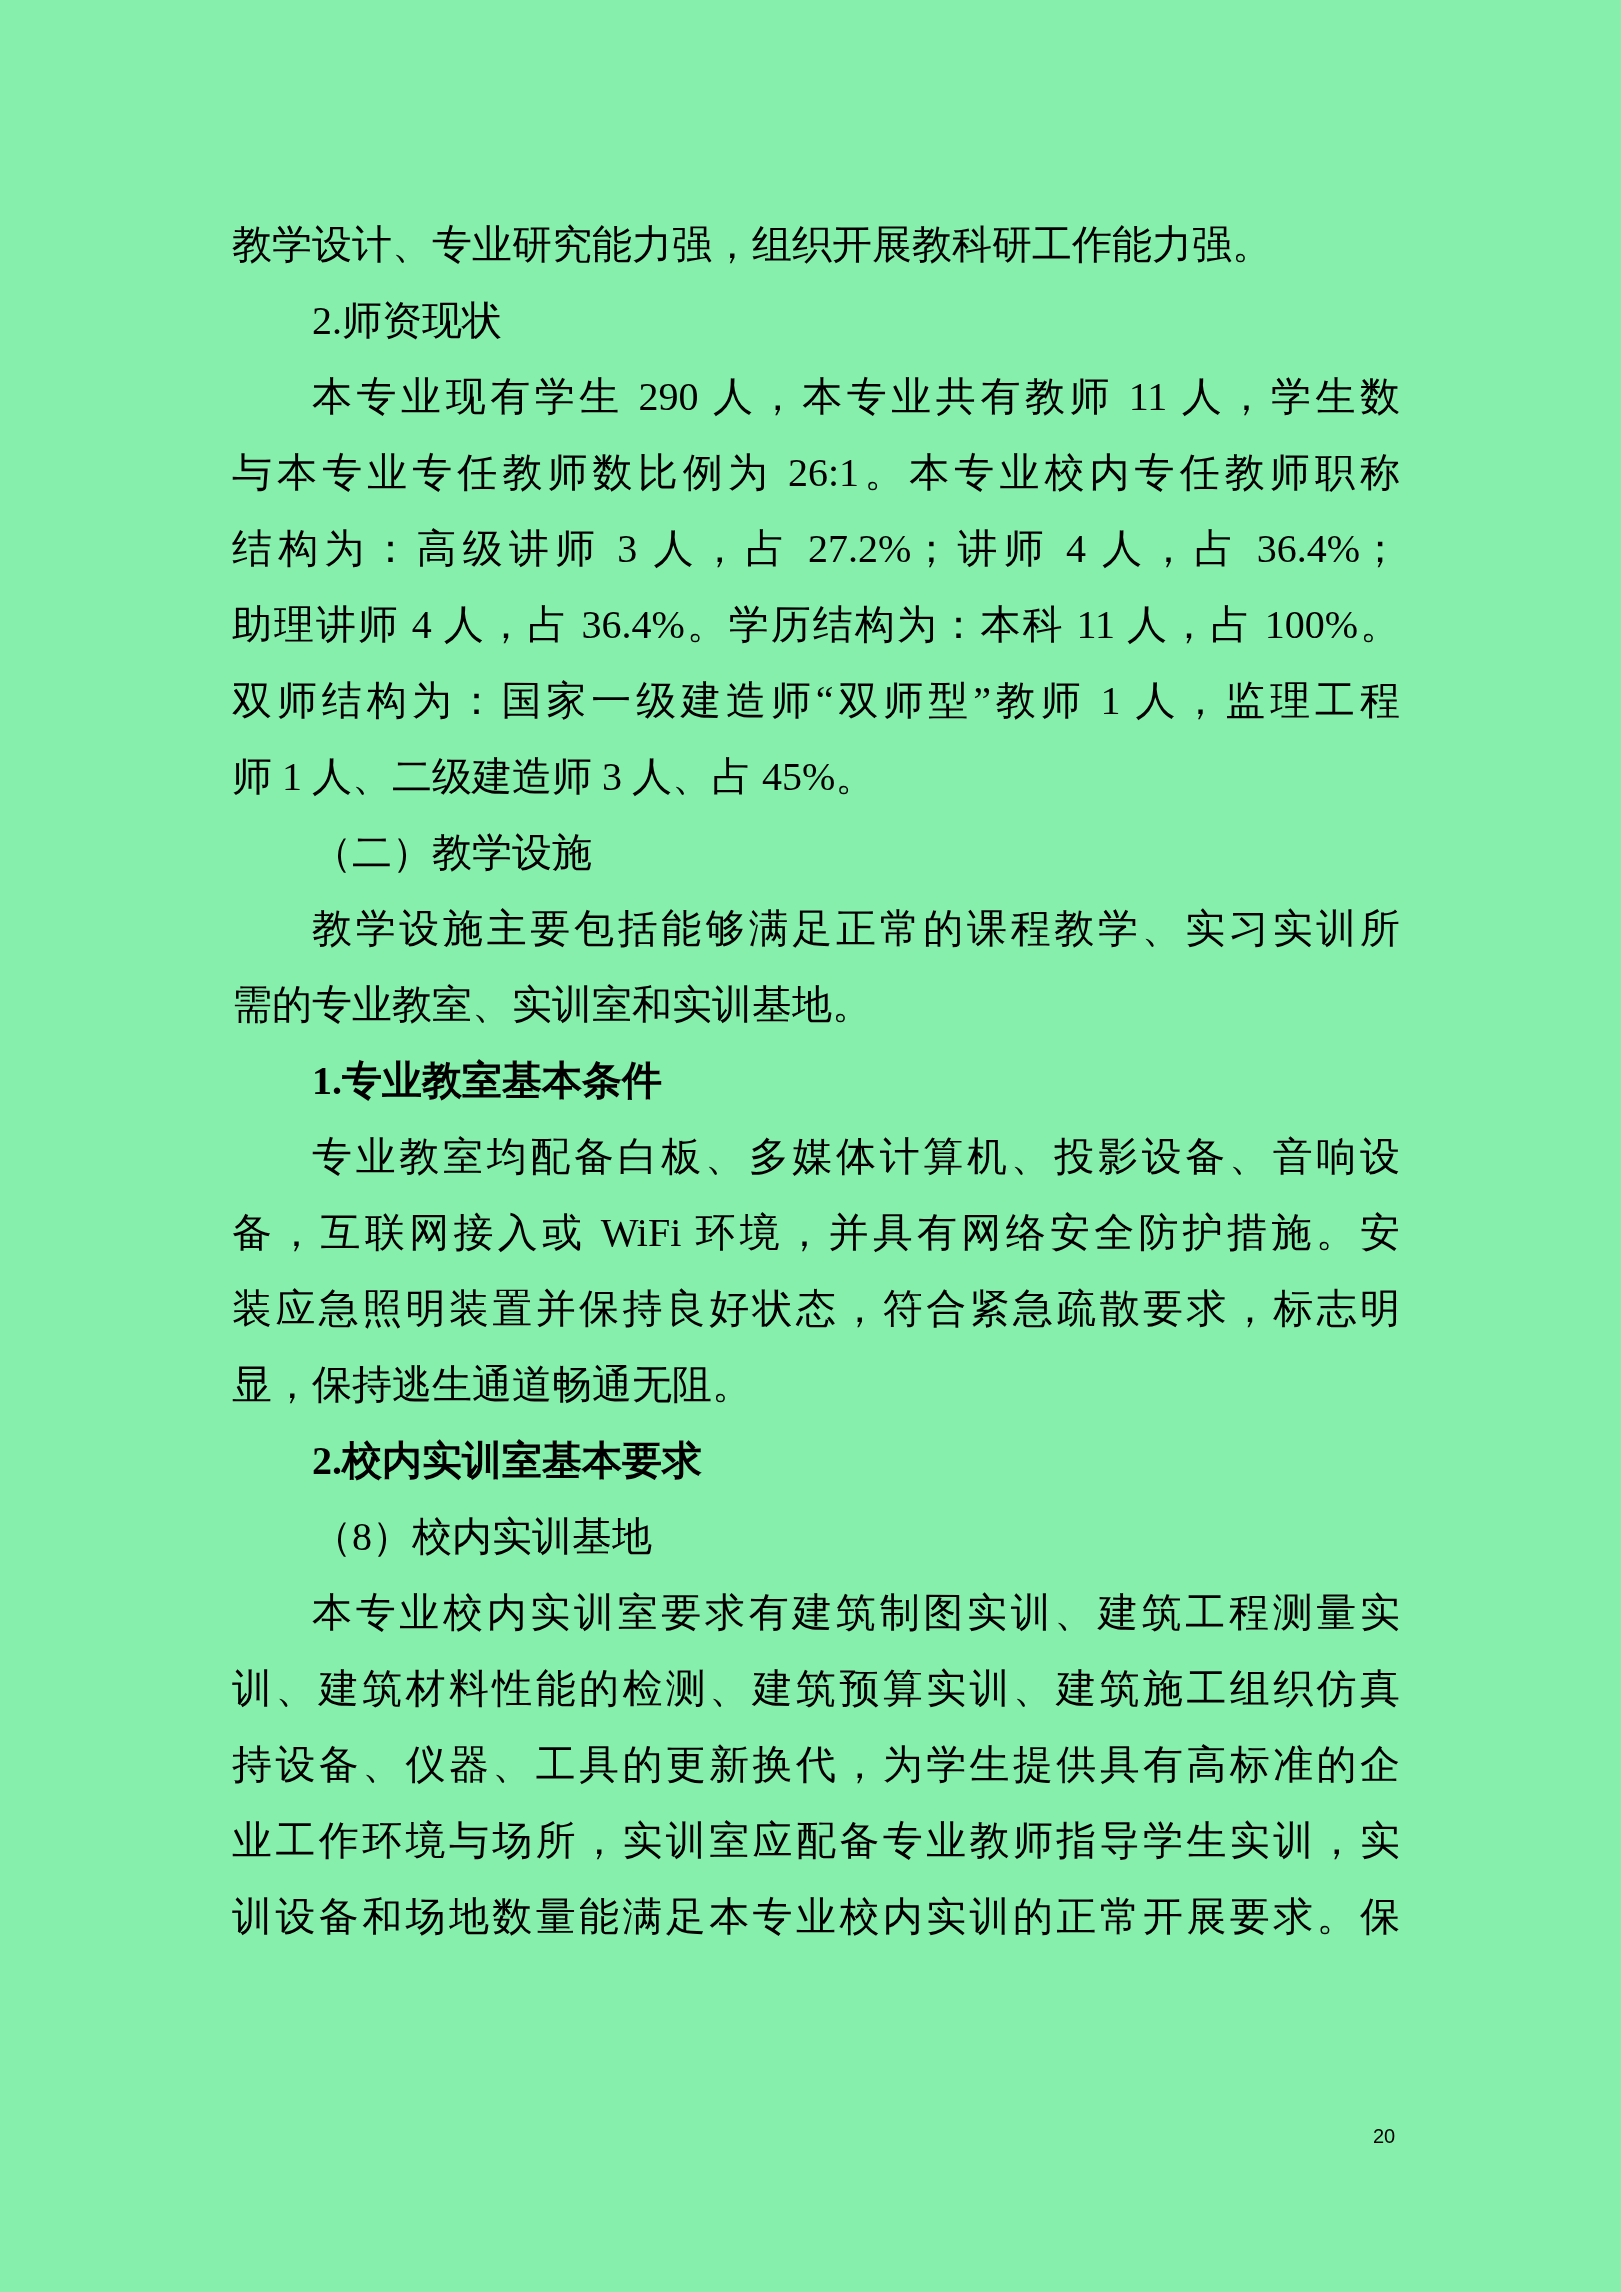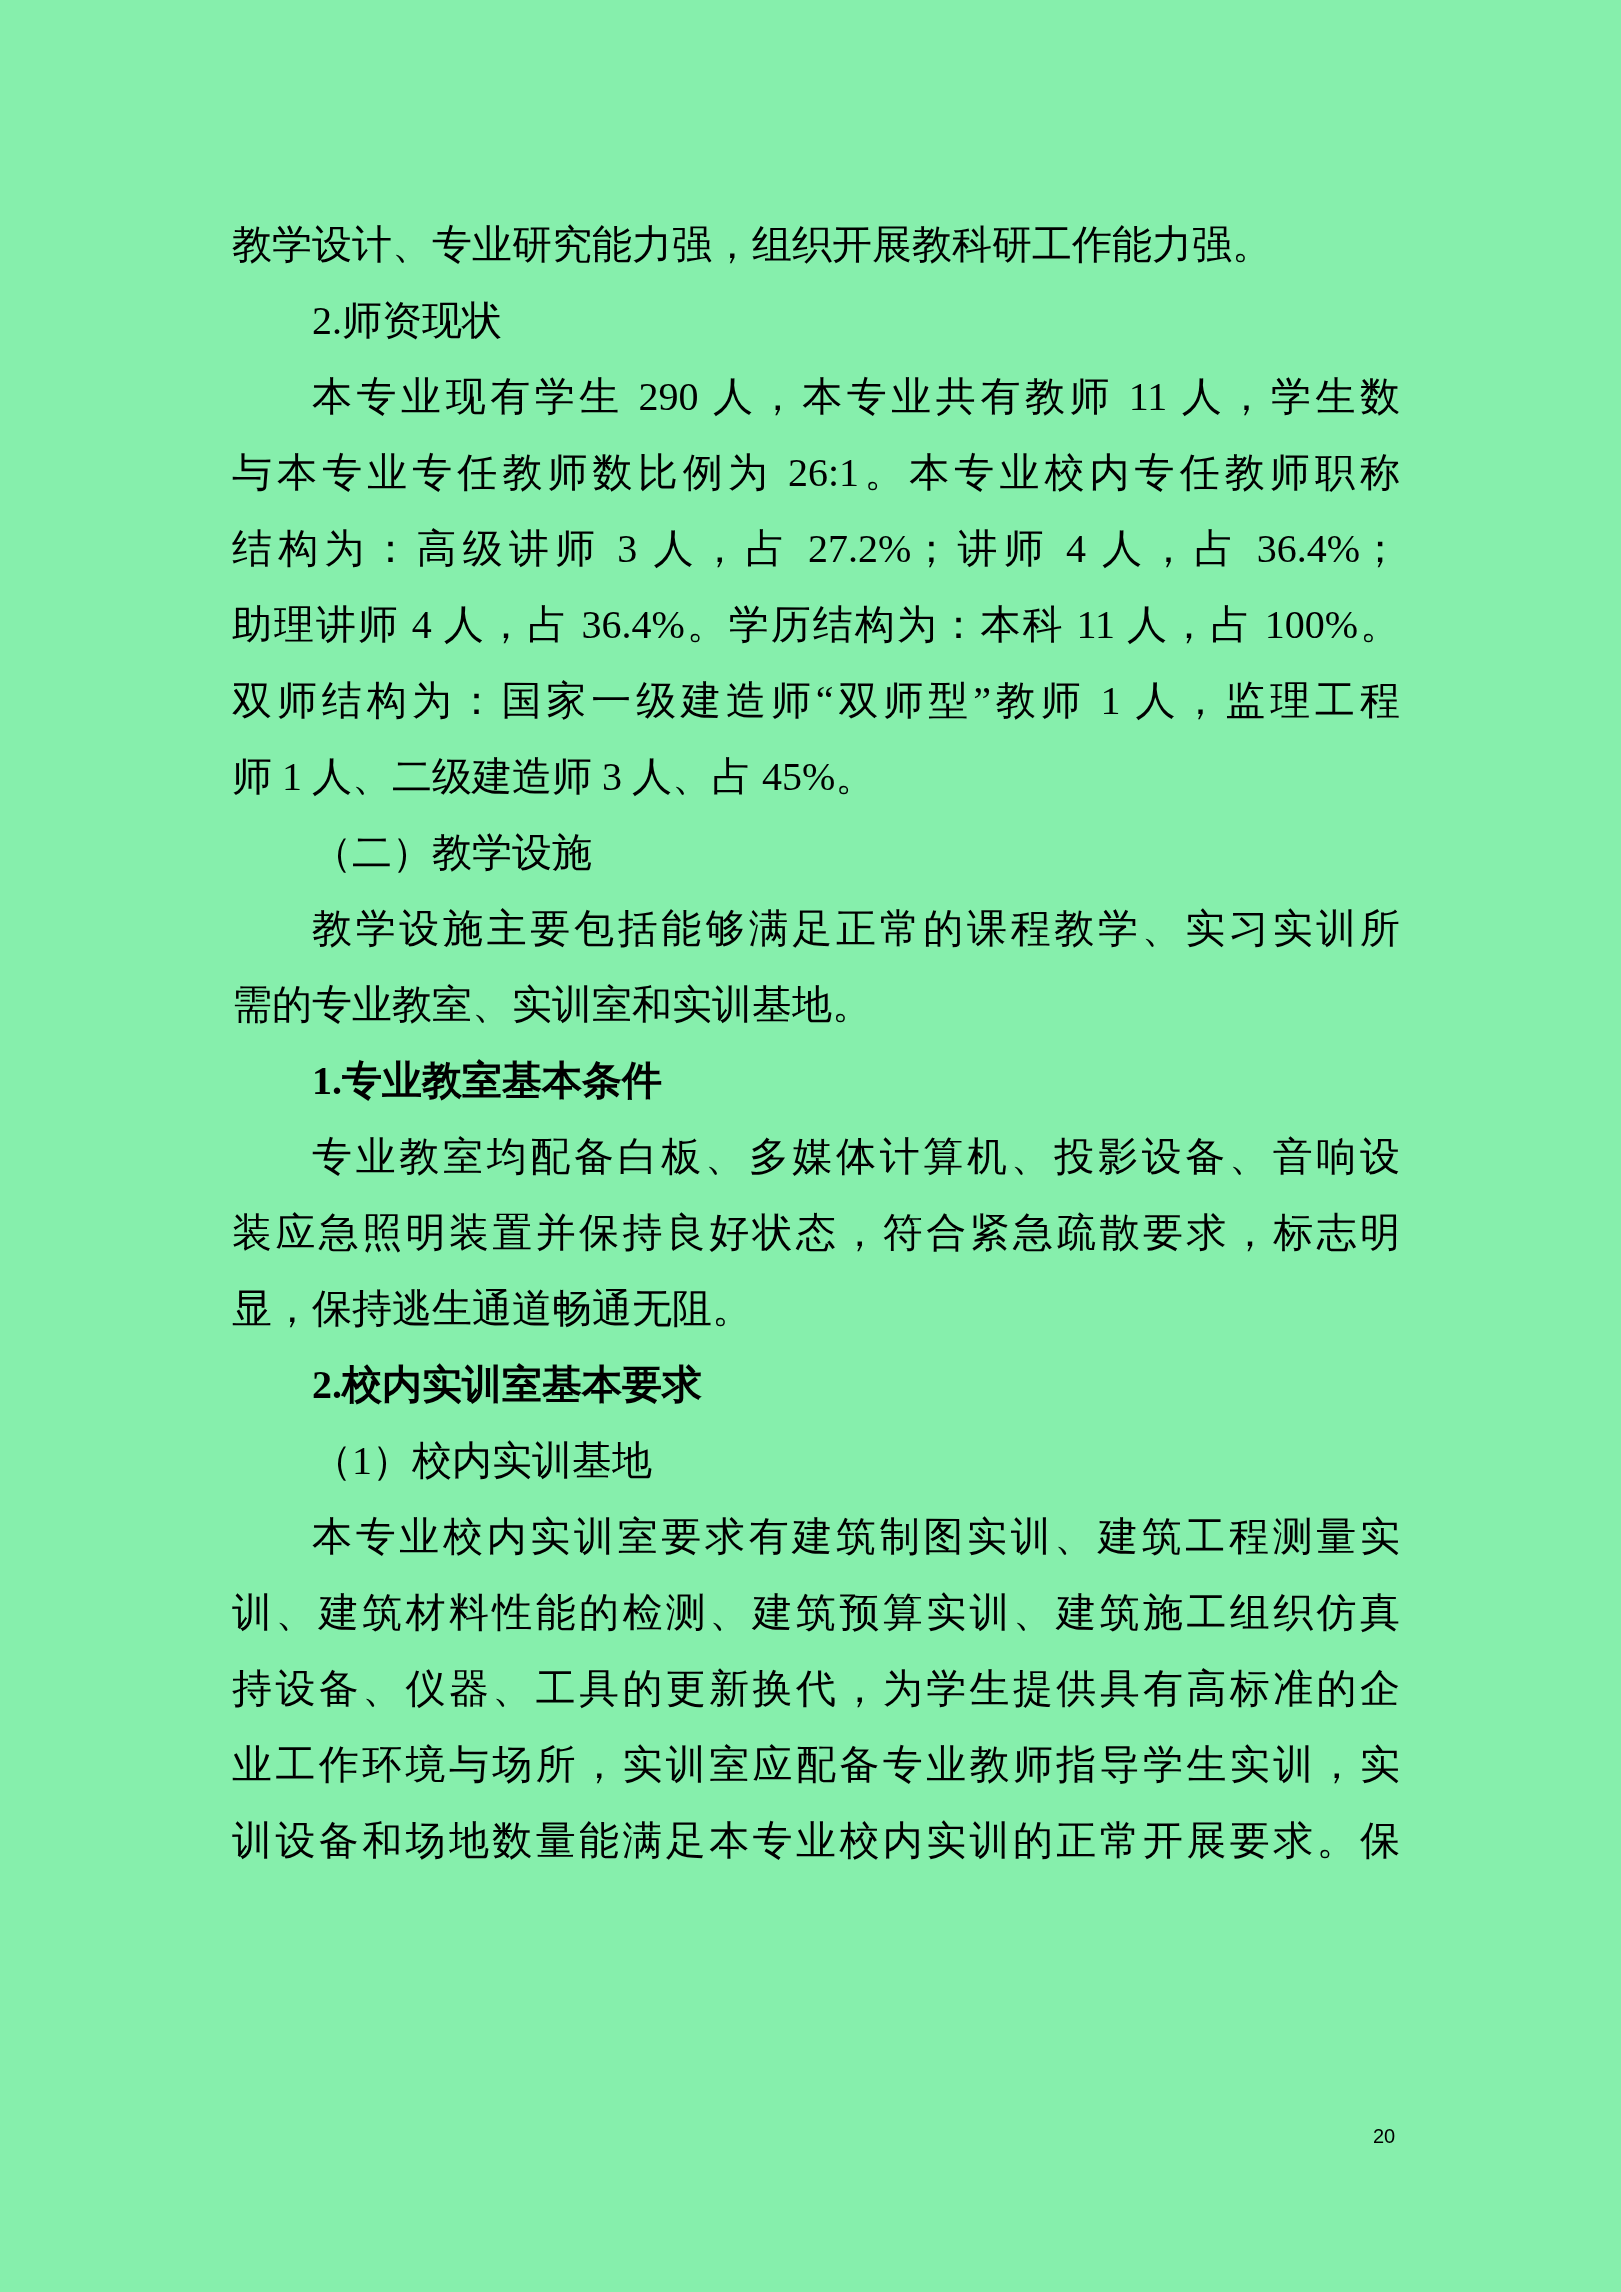--- a/index.html
+++ b/index.html
@@ -61,24 +61,25 @@
     <div class="line fill">与本专业专任教师数比例为 26:1。本专业校内专任教师职称</div>
     <div class="line fill">结构为：高级讲师 3 人，占 27.2%；讲师 4 人，占 36.4%；</div>
     <div class="line fill">助理讲师 4 人，占 36.4%。学历结构为：本科 11 人，占 100%。</div>
     <div class="line fill">双师结构为：国家一级建造师“双师型”教师 1 人，监理工程</div>
     <div class="line">师 1 人、二级建造师 3 人、占 45%。</div>
     <div class="line indent">（二）教学设施</div>
     <div class="line indent fill">教学设施主要包括能够满足正常的课程教学、实习实训所</div>
     <div class="line">需的专业教室、实训室和实训基地。</div>
     <div class="line indent bold">1.专业教室基本条件</div>
     <div class="line indent fill">专业教室均配备白板、多媒体计算机、投影设备、音响设</div>
+    <div class="line fill">备，互联网接入或 WiFi 环境，并具有网络安全防护措施。安</div>
     <div class="line fill">装应急照明装置并保持良好状态，符合紧急疏散要求，标志明</div>
     <div class="line">显，保持逃生通道畅通无阻。</div>
     <div class="line indent bold">2.校内实训室基本要求</div>
-    <div class="line indent">（1）校内实训基地</div>
+    <div class="line indent">（8）校内实训基地</div>
     <div class="line indent fill">本专业校内实训室要求有建筑制图实训、建筑工程测量实</div>
     <div class="line fill">训、建筑材料性能的检测、建筑预算实训、建筑施工组织仿真</div>
     <div class="line fill">持设备、仪器、工具的更新换代，为学生提供具有高标准的企</div>
     <div class="line fill">业工作环境与场所，实训室应配备专业教师指导学生实训，实</div>
     <div class="line fill">训设备和场地数量能满足本专业校内实训的正常开展要求。保</div>
   </div>
   <div class="page-number">20</div>
 </div>
 
 

